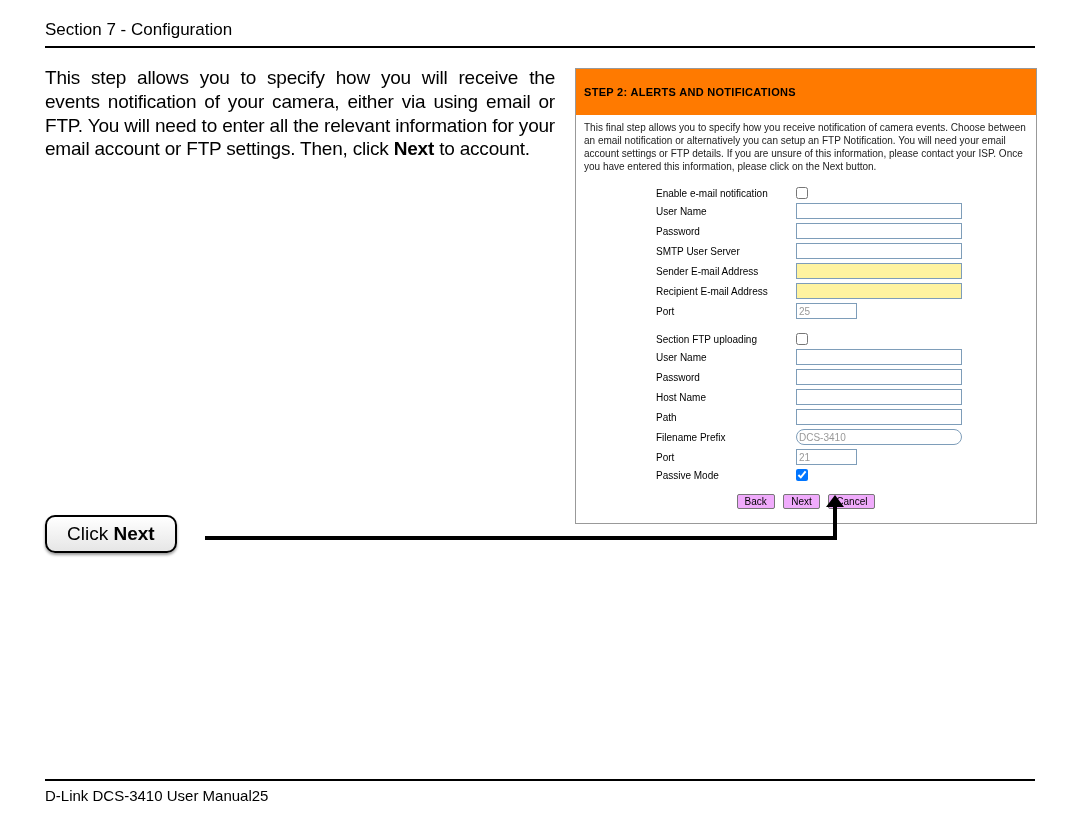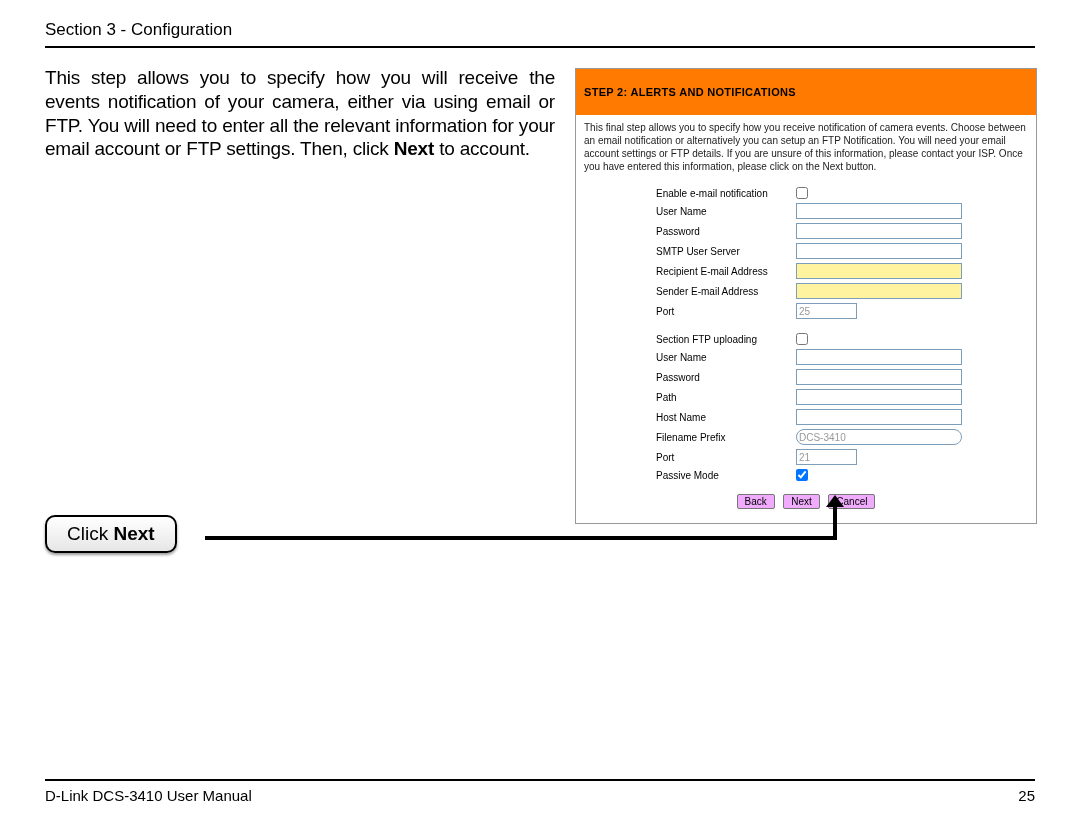--- a/index.html
+++ b/index.html
@@ -157,29 +157,28 @@
     right: 45px;
     bottom: 30px;
   }
   .footer-rule {
     border: none;
     border-top: 2px solid #000;
     margin: 0 0 6px 0;
   }
   .footer-row {
     display: flex;
-    justify-content: space-between;
     font-size: 15px;
   }
 </style>
 </head>
 <body>
 
 <div class="page">
-  <div class="header-title">Section 3 - Configuration</div>
+  <div class="header-title">Section 7 - Configuration</div>
   <hr class="header-rule">
 
   <div class="intro-text">
     <span>This step allows you to specify how you will receive the events notification of your camera, either via using email or FTP. You will need to enter all the relevant information for your email account or FTP settings. Then, click </span><b>Next</b><span> to account.</span>
   </div>
 
   <div class="panel">
     <div class="panel-head">STEP 2: ALERTS AND NOTIFICATIONS</div>
     <div class="panel-desc">This final step allows you to specify how you receive notification of camera events. Choose between an email notification or alternatively you can setup an FTP Notification. You will need your email account settings or FTP details. If you are unsure of this information, please contact your ISP. Once you have entered this information, please click on the Next button.</div>
     <div class="form-area">
@@ -194,52 +193,52 @@
       </div>
       <div class="row">
         <span class="lbl">Password</span>
         <input type="text" value="" style="">
       </div>
       <div class="row">
         <span class="lbl">SMTP User Server</span>
         <input type="text" value="" style="">
       </div>
       <div class="row">
+        <span class="lbl">Sender E-mail Address</span>
+        <input type="text" class="yellow" value="" style="">
+      </div>
+      <div class="row">
         <span class="lbl">Recipient E-mail Address</span>
         <input type="text" class="yellow" value="" style="">
       </div>
       <div class="row">
-        <span class="lbl">Sender E-mail Address</span>
-        <input type="text" class="yellow" value="" style="">
-      </div>
-      <div class="row">
         <span class="lbl">Port</span>
         <input type="text" class="small disabled" value="25" style="">
       </div>
 
       <div class="gap"></div>
 
       <div class="row">
         <span class="lbl">Section FTP uploading</span>
         <input type="checkbox" style="">
       </div>
       <div class="row">
         <span class="lbl">User Name</span>
         <input type="text" value="" style="">
       </div>
       <div class="row">
         <span class="lbl">Password</span>
         <input type="text" value="" style="">
       </div>
       <div class="row">
+        <span class="lbl">Host Name</span>
+        <input type="text" value="" style="">
+      </div>
+      <div class="row">
         <span class="lbl">Path</span>
-        <input type="text" value="" style="">
-      </div>
-      <div class="row">
-        <span class="lbl">Host Name</span>
         <input type="text" value="" style="">
       </div>
       <div class="row">
         <span class="lbl">Filename Prefix</span>
         <input type="text" class="disabled" style="color: rgb(153, 153, 153); border-radius: 8px;" value="DCS-3410">
       </div>
       <div class="row">
         <span class="lbl">Port</span>
         <input type="text" class="small disabled" value="21" style="">
       </div>

